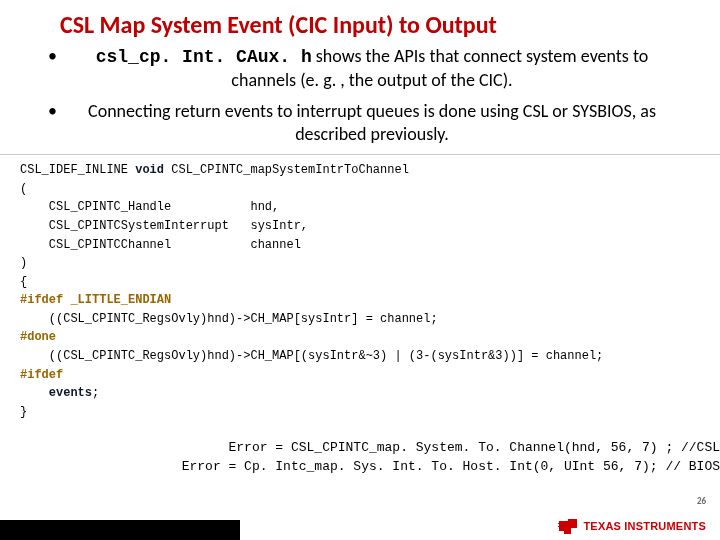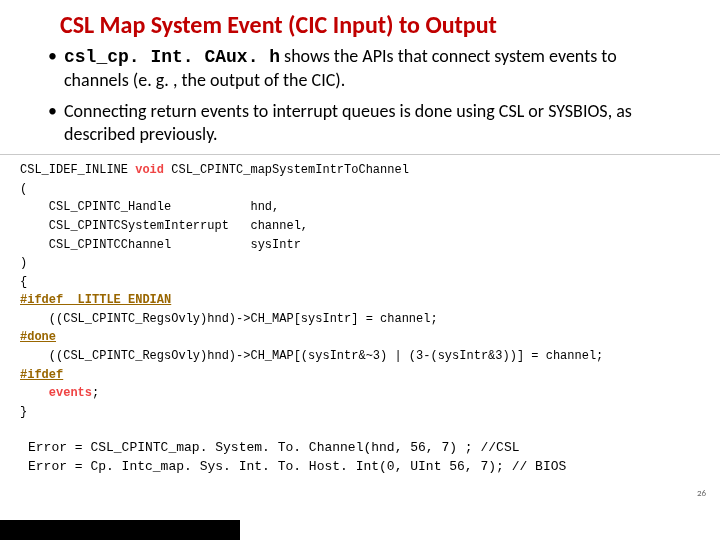--- a/index.html
+++ b/index.html
@@ -24,46 +24,47 @@
     line-height: 1.28;
   }
   .bullet {
     margin-bottom: 8px;
     display: flex;
   }
   .bullet .dot {
     width: 16px;
     flex-shrink: 0;
   }
-  .bullet .txt { flex: 1; }
+  .bullet .txt { flex: 1; text-align: center; }
   .code-inline {
     font-family: "Courier New", monospace;
     font-weight: bold;
   }
   .divider {
     border: none;
     border-top: 1px solid #c9c9c9;
     margin: 4px 0 0 0;
   }
   .code-block {
     font-family: "Courier New", monospace;
     font-size: 12px;
     color: #000;
     margin: 6px 0 0 20px;
     line-height: 1.55;
     white-space: pre;
   }
-  .kw { color: #ef4444; font-weight: bold; }
-  .pre { color: #996600; font-weight: bold; text-decoration: underline; }
+  .kw { color: #0f172a; font-weight: bold; }
+  .pre { color: #996600; font-weight: bold; }
   .calls {
     font-family: "Courier New", monospace;
     font-size: 13px;
     margin: 18px 0 0 28px;
     line-height: 1.45;
     white-space: pre;
+    text-align: right;
   }
   .footer {
     position: absolute;
     bottom: 0;
     left: 0;
     right: 0;
     height: 42px;
   }
   .black-bar {
     position: absolute;
@@ -90,23 +91,24 @@
   .logo-text {
     font-family: Arial, sans-serif;
     font-size: 11px;
     color: #cc0000;
     font-weight: 600;
     letter-spacing: 0.2px;
   }
   .page-num {
     position: absolute;
     right: 14px;
-    bottom: 42px;
+    bottom: 34px;
     font-size: 9px;
     color: #666;
+    font-weight: bold;
   }
 </style>
 </head>
 <body>
 
 <div class="title">CSL Map System Event (CIC Input) to Output</div>
 
 <div class="bullets">
   <div class="bullet">
     <div class="dot">•</div>
@@ -118,32 +120,42 @@
     <div class="dot">•</div>
     <div class="txt">Connecting return events to interrupt queues is done using CSL or SYSBIOS, as described previously.</div>
   </div>
 </div>
 
 <hr class="divider">
 
 <div class="code-block"><span>CSL_IDEF_INLINE </span><span class="kw">void</span><span> CSL_CPINTC_mapSystemIntrToChannel</span>
 <span>(</span>
 <span>    CSL_CPINTC_Handle           hnd,</span>
-<span>    CSL_CPINTCSystemInterrupt   channel,</span>
-<span>    CSL_CPINTCChannel           sysIntr</span>
+<span>    CSL_CPINTCSystemInterrupt   sysIntr,</span>
+<span>    CSL_CPINTCChannel           channel</span>
 <span>)</span>
 <span>{</span>
 <span class="pre">#ifdef _LITTLE_ENDIAN</span>
 <span>    ((CSL_CPINTC_RegsOvly)hnd)-&gt;CH_MAP[sysIntr] = channel;</span>
 <span class="pre">#done</span>
 <span>    ((CSL_CPINTC_RegsOvly)hnd)-&gt;CH_MAP[(sysIntr&amp;~3) | (3-(sysIntr&amp;3))] = channel;</span>
 <span class="pre">#ifdef</span>
 <span>    </span><span class="kw">events</span><span>;</span>
 <span>}</span></div>
 
 <div class="calls"><span>Error = CSL_CPINTC_map. System. To. Channel(hnd, 56, 7) ; //CSL</span>
 <span>Error = Cp. Intc_map. Sys. Int. To. Host. Int(0, UInt 56, 7); // BIOS</span></div>
 
 <div class="page-num">26</div>
 
 <div class="footer">
   <div class="black-bar"></div>
+  <div class="logo">
+    <div class="logo-chip">
+      <svg viewBox="0 0 22 16" width="22" height="16">
+        <path d="M2 3 L2 13 L7 13 L7 16 L14 16 L14 10 L20 10 L20 1 L11 1 L11 3 Z" fill="#cc0000"></path>
+        <rect x="1" y="5" width="1" height="1" fill="#cc0000"></rect>
+        <rect x="1" y="8" width="1" height="1" fill="#cc0000"></rect>
+      </svg>
+    </div>
+    <div class="logo-text">TEXAS INSTRUMENTS</div>
+  </div>
 </div>
 
 </body></html>

